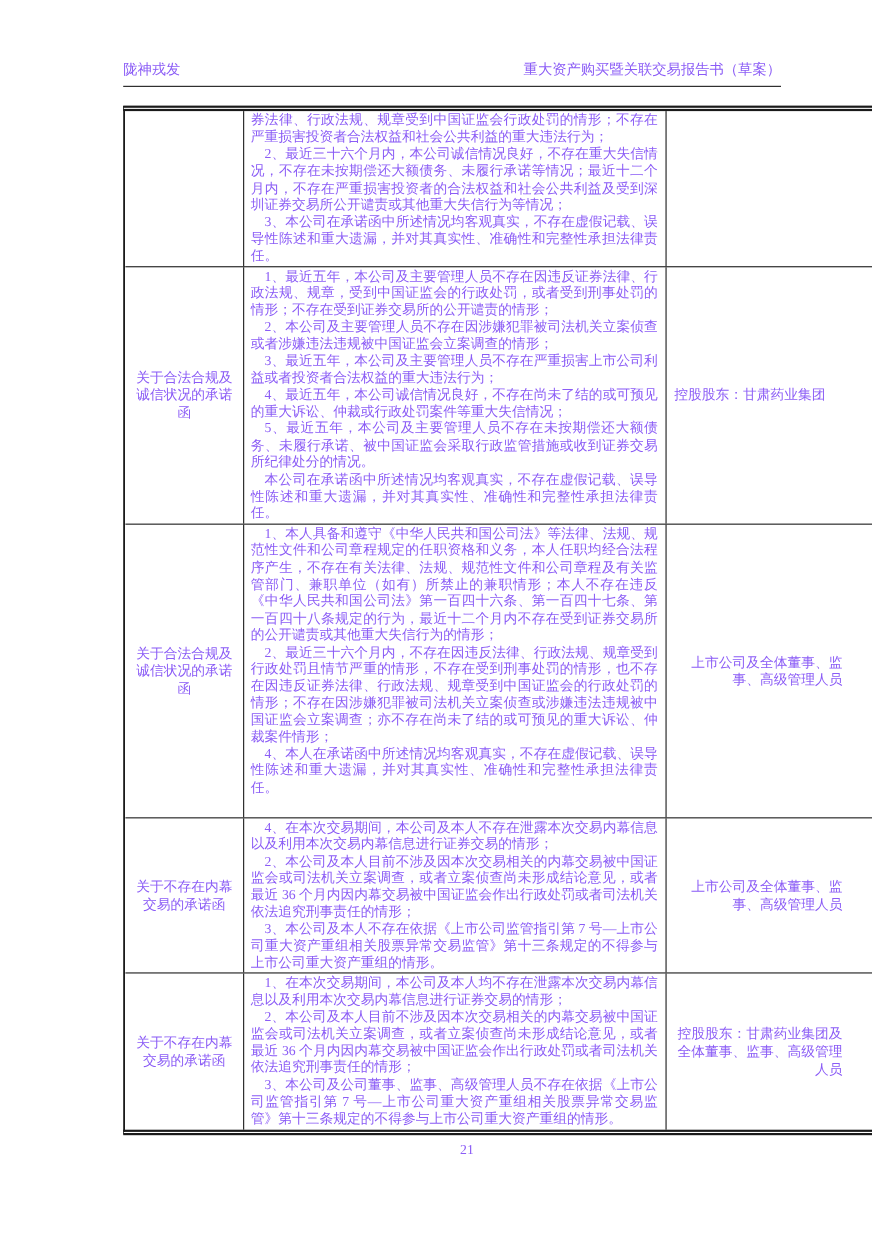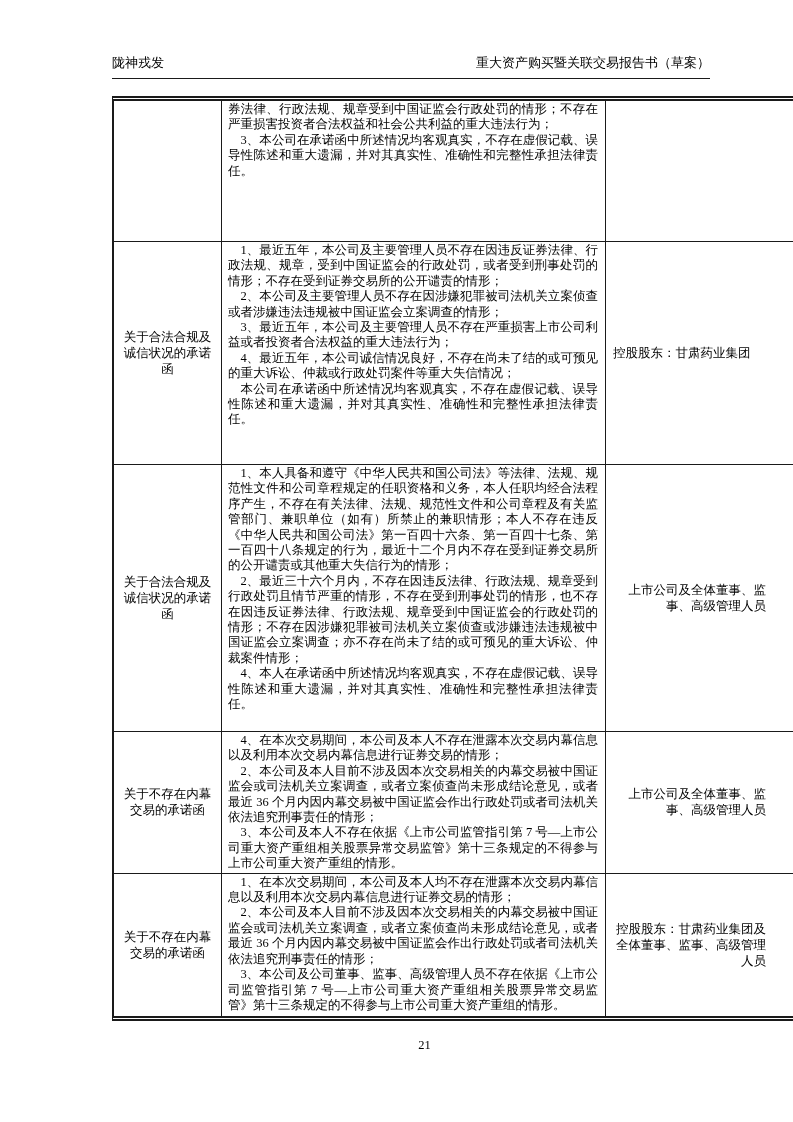--- a/index.html
+++ b/index.html
@@ -2,21 +2,21 @@
 <html><head>
 <meta charset="utf-8">
 <style>
   html,body{margin:0;padding:0;background:#888;}
   .page{
     position:relative;
     width:793px;height:1122px;
     margin:0 auto;
     background:#ffffff;
     font-family:"Liberation Serif","DejaVu Serif",serif;
-    color:#000000;
+    color:#8b5cf6;
     overflow:hidden;
   }
   
   .header{
     position:absolute;
     left:112px;top:54px;width:598px;
     display:flex;justify-content:space-between;align-items:flex-end;
     font-size:13px;line-height:18px;
     padding-bottom:6px;
     border-bottom:1px solid #1a1a1a;
@@ -86,36 +86,38 @@
   </div>
 
   <div class="ctable">
 
     <div class="trow" style="min-height:141px">
       <div class="cell name">
         <span></span>
       </div>
       <div class="cell content">
         <p class="para cont">券法律、行政法规、规章受到中国证监会行政处罚的情形；不存在严重损害投资者合法权益和社会公共利益的重大违法行为；</p>
+        <p class="para">2、最近三十六个月内，本公司诚信情况良好，不存在重大失信情况，不存在未按期偿还大额债务、未履行承诺等情况；最近十二个月内，不存在严重损害投资者的合法权益和社会公共利益及受到深圳证券交易所公开谴责或其他重大失信行为等情况；</p>
         <p class="para">3、本公司在承诺函中所述情况均客观真实，不存在虚假记载、误导性陈述和重大遗漏，并对其真实性、准确性和完整性承担法律责任。</p>
       </div>
       <div class="cell party">
         <span></span>
       </div>
     </div>
 
     <div class="trow" style="min-height:223px">
       <div class="cell name">
         <span>关于合法合规及诚信状况的承诺函</span>
       </div>
       <div class="cell content">
         <p class="para">1、最近五年，本公司及主要管理人员不存在因违反证券法律、行政法规、规章，受到中国证监会的行政处罚，或者受到刑事处罚的情形；不存在受到证券交易所的公开谴责的情形；</p>
         <p class="para">2、本公司及主要管理人员不存在因涉嫌犯罪被司法机关立案侦查或者涉嫌违法违规被中国证监会立案调查的情形；</p>
         <p class="para">3、最近五年，本公司及主要管理人员不存在严重损害上市公司利益或者投资者合法权益的重大违法行为；</p>
         <p class="para">4、最近五年，本公司诚信情况良好，不存在尚未了结的或可预见的重大诉讼、仲裁或行政处罚案件等重大失信情况；</p>
+        <p class="para">5、最近五年，本公司及主要管理人员不存在未按期偿还大额债务、未履行承诺、被中国证监会采取行政监管措施或收到证券交易所纪律处分的情况。</p>
         <p class="para">本公司在承诺函中所述情况均客观真实，不存在虚假记载、误导性陈述和重大遗漏，并对其真实性、准确性和完整性承担法律责任。</p>
       </div>
       <div class="cell party">
         <span>控股股东：甘肃药业集团</span>
       </div>
     </div>
 
     <div class="trow" style="min-height:267px">
       <div class="cell name">
         <span>关于合法合规及诚信状况的承诺函</span>

